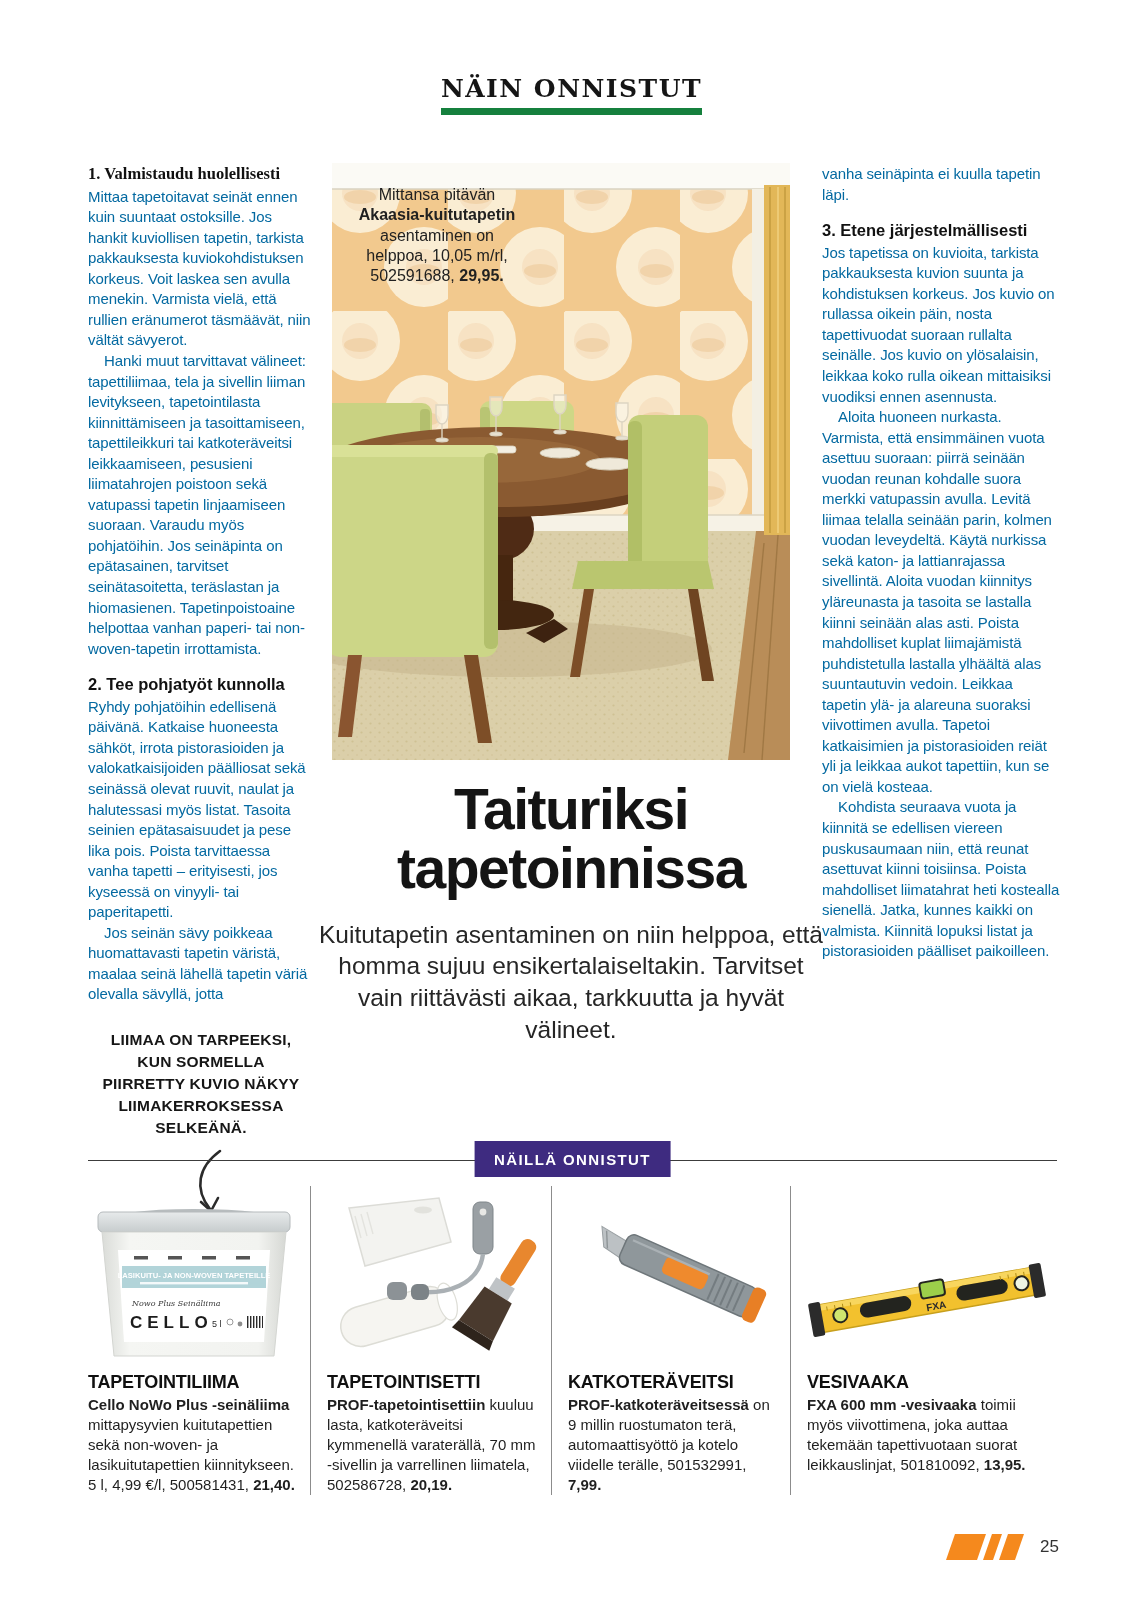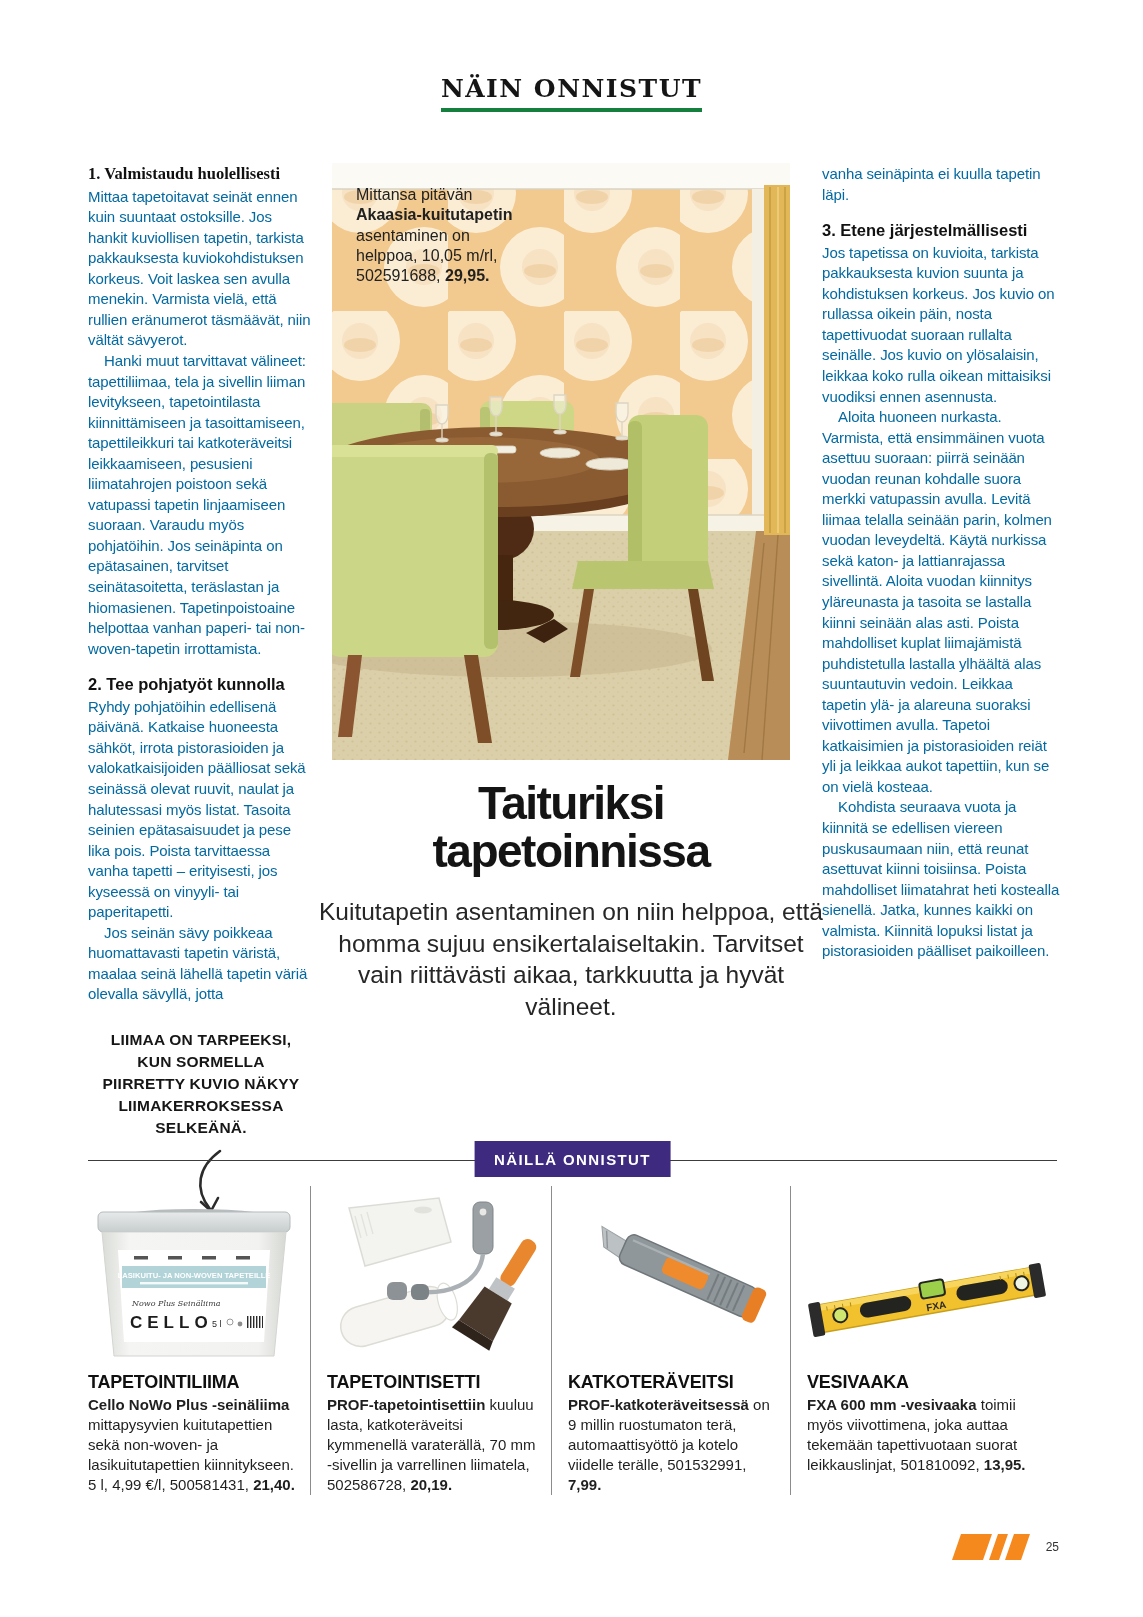--- a/index.html
+++ b/index.html
@@ -2,47 +2,47 @@
 <html><head>
 <meta charset="utf-8">
 <style>
   html,body{margin:0;padding:0;background:#ffffff;}
   .page{position:relative;width:1143px;height:1617px;background:#ffffff;overflow:hidden;
         font-family:"Liberation Sans",sans-serif;color:#1e1e1e;}
 
   
   .kicker-wrap{position:absolute;top:74px;left:0;width:100%;text-align:center;}
   .kicker{display:inline-block;margin:0;font-family:"DejaVu Serif",serif;font-weight:bold;
-          font-size:25px;letter-spacing:1.5px;color:#151515;border-bottom:4px solid #15803d;
+          font-size:25px;letter-spacing:1.5px;color:#151515;border-bottom:7px solid #15803d;
           padding-bottom:5px;}
 
   
   .col{position:absolute;top:164px;}
   .col-left{left:88px;width:226px;}
   .col-right{left:822px;width:238px;}
   .col p{margin:0;font-size:15px;line-height:1.37;letter-spacing:-0.1px;color:#0369a1;}
   .col p.indent{text-indent:16px;}
   .col h3{margin:15px 0 2px 0;font-size:16.5px;line-height:1.25;color:#111;}
   .col h3.first{margin-top:0;font-family:Liberation Serif, serif;}
 
   
   .tip{margin:24px auto 0 auto;width:208px;text-align:center;font-weight:bold;
        font-size:15.5px;line-height:1.42;letter-spacing:0.2px;color:#161616;}
   .tip-arrow{display:block;margin:8px 0 0 98px;}
 
   
   .photo{position:absolute;left:332px;top:163px;width:458px;height:597px;margin:0;
-         background:#f2c98e;}
+         background:#f2c98e;text-align:center;}
   .photo svg.scene{position:absolute;left:0;top:0;width:100%;height:100%;}
   .photo figcaption{position:absolute;left:24px;top:22px;width:162px;font-size:16px;
          line-height:1.27;color:#212121;}
 
   
   .center-title{position:absolute;left:316px;top:780px;width:510px;text-align:center;}
-  .center-title h2{margin:0;font-size:46px;line-height:1.04;letter-spacing:-1.5px;
+  .center-title h2{margin:0;font-size:57px;line-height:1.04;letter-spacing:-1.5px;
                    font-weight:bold;color:#141414;}
   .lede{margin:20px auto 0 auto;font-size:24.5px;line-height:1.3;color:#262626;width:505px;}
 
   
   .rule-row{position:absolute;left:88px;top:1141px;width:969px;height:40px;}
   .rule-row .rule{position:absolute;left:0;top:19px;width:100%;height:1px;background:#3c3c3c;}
   .badge{position:absolute;left:50%;top:0;transform:translateX(-50%);
          background:#3E2B80;color:#fff;font-weight:bold;font-size:15px;
          letter-spacing:1.4px;padding:10px 20px 9px 20px;white-space:nowrap;}
 
@@ -51,21 +51,21 @@
             grid-template-columns:1fr 1fr 0.99fr 1.1fr;}
   .product{padding:0 10px 0 16px;}
   .product:first-child{padding-left:0;}
   .product + .product{border-left:1px solid #8c8c8c;}
   .product-image{height:176px;display:flex;align-items:flex-end;justify-content:flex-start;}
   .product h4{margin:10px 0 2px 0;font-size:18px;letter-spacing:-0.2px;color:#101010;}
   .product p{margin:0;font-size:15px;line-height:1.33;color:#1f1f1f;}
 
   
   .footer{position:absolute;top:1534px;right:84px;display:flex;align-items:center;gap:16px;}
-  .page-number{font-size:12px;color:#333;}
+  .page-number{font-size:17px;color:#333;}
 </style>
 </head>
 <body>
 
 <div class="page">
 
   <div class="kicker-wrap">
     <h1 class="kicker">NÄIN ONNISTUT</h1>
   </div>
 

